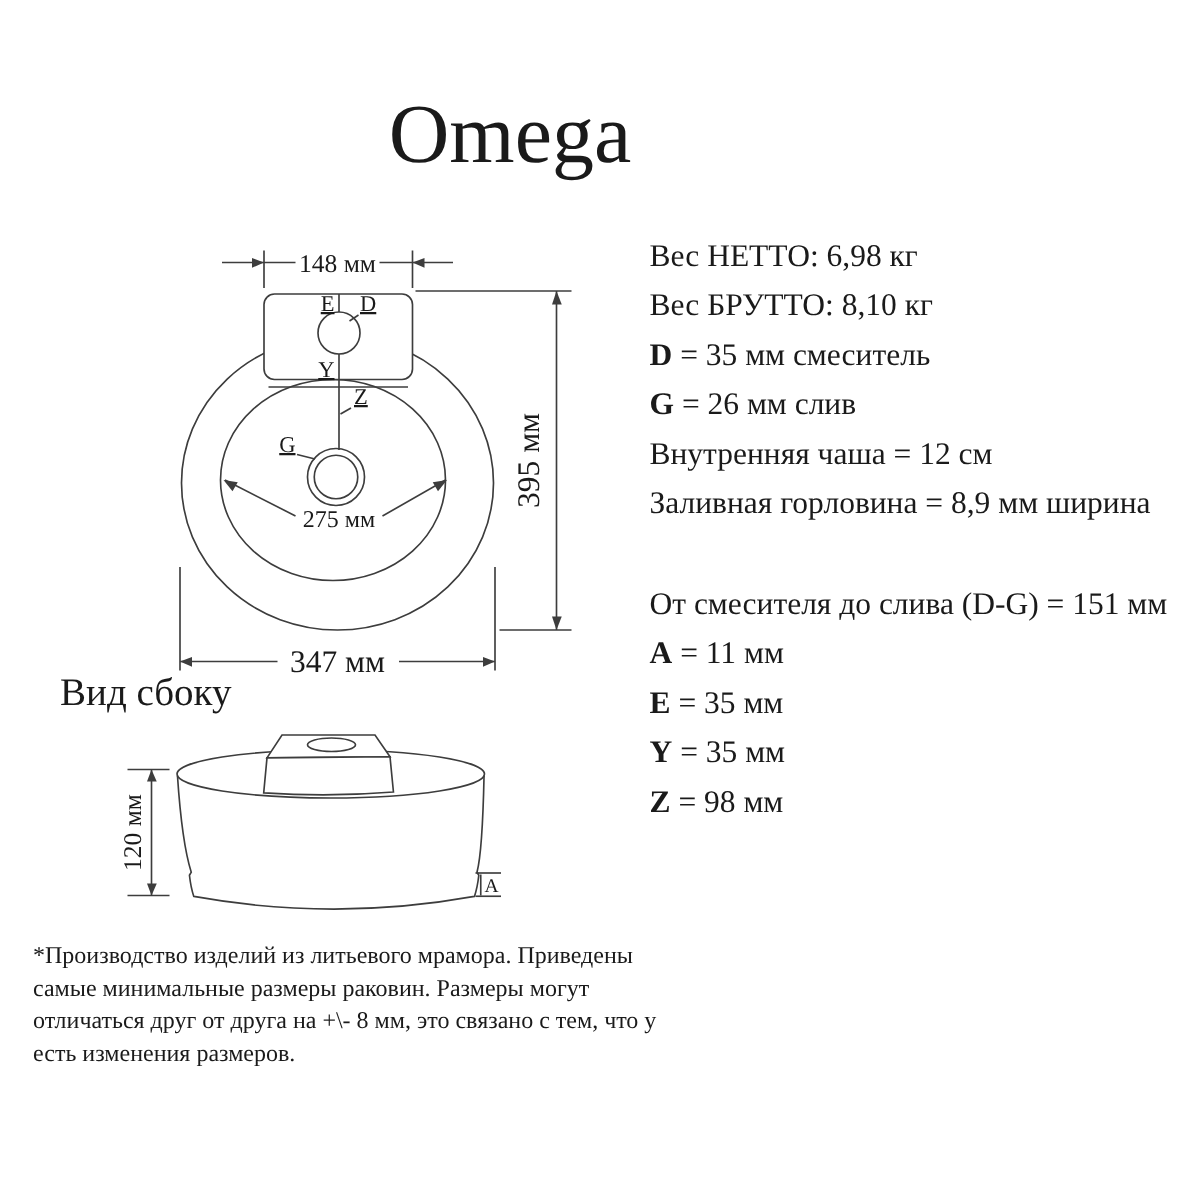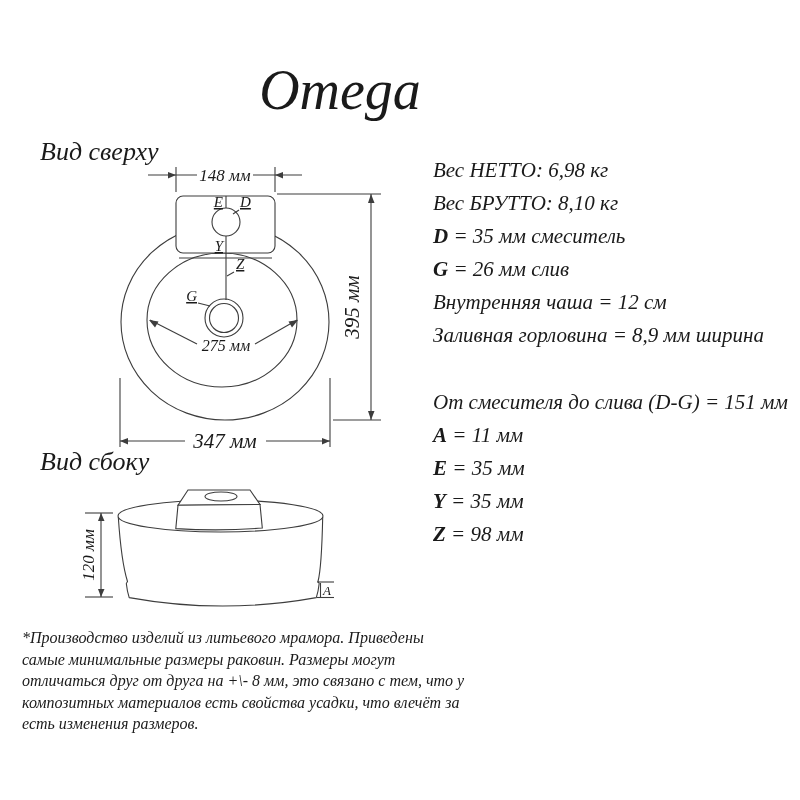--- a/index.html
+++ b/index.html
@@ -1,17 +1,17 @@
 <!DOCTYPE html>
 <html><head>
 <meta charset="utf-8">
 <style>
   html,body{margin:0;padding:0;background:#fff;}
   .page{position:relative;width:800px;height:800px;background:#fff;overflow:hidden;
-        font-family:"Liberation Serif","DejaVu Serif",serif;color:#1a1a1a;font-style:italic;}
+        font-family:"Liberation Serif","DejaVu Serif",serif;color:#1a1a1a;}
   .title{position:absolute;left:0;top:58px;width:680px;text-align:center;
          font-size:56px;line-height:1.15;}
   .view-heading{position:absolute;font-size:26px;line-height:1.1;}
   #h-top{left:40px;top:138px;}
   #h-side{left:40px;top:448px;}
   .specs{position:absolute;left:433px;top:154px;font-size:21px;}
   .spec-line{height:33px;line-height:33px;white-space:nowrap;}
   .spec-line .b{font-weight:bold;}
   .spec-gap{margin-top:34px;}
   .footnote{position:absolute;left:22px;top:627px;font-size:16px;line-height:21.6px;}
@@ -29,21 +29,20 @@
   svg text.dim-l{font-size:21px;}
   svg text.lbl-a{font-size:13px;}
 </style>
 </head>
 <body>
 
 <div class="page">
 
   <div class="title">Omega</div>
 
-  <div class="view-heading" id="h-top">Вид сверху</div>
 
   <svg id="svg-top" width="315" height="295" viewBox="85 160 315 295">
 
     <ellipse cx="225" cy="322" rx="104" ry="98"></ellipse>
     <ellipse cx="222" cy="320" rx="75" ry="67"></ellipse>
 
     <g>
       <line x1="150" y1="320" x2="197" y2="344"></line>
       <line x1="297" y1="320" x2="255" y2="344"></line>
       <polygon points="149,320 158.5,321.5 155,327.5"></polygon>
@@ -141,17 +140,16 @@
     <div class="spec-line"><span class="b">A</span><span> = 11 мм</span></div>
     <div class="spec-line"><span class="b">E</span><span> = 35 мм</span></div>
     <div class="spec-line"><span class="b">Y</span><span> = 35 мм</span></div>
     <div class="spec-line"><span class="b">Z</span><span> = 98 мм</span></div>
   </div>
 
   <div class="footnote">
     <div>*Производство изделий из литьевого мрамора. Приведены</div>
     <div>самые минимальные размеры раковин. Размеры могут</div>
     <div>отличаться друг от друга на +\- 8 мм, это связано с тем, что у</div>
-    <div>композитных материалов есть свойства усадки, что влечёт за</div>
     <div>есть изменения размеров.</div>
   </div>
 
 </div>
 
 </body></html>

